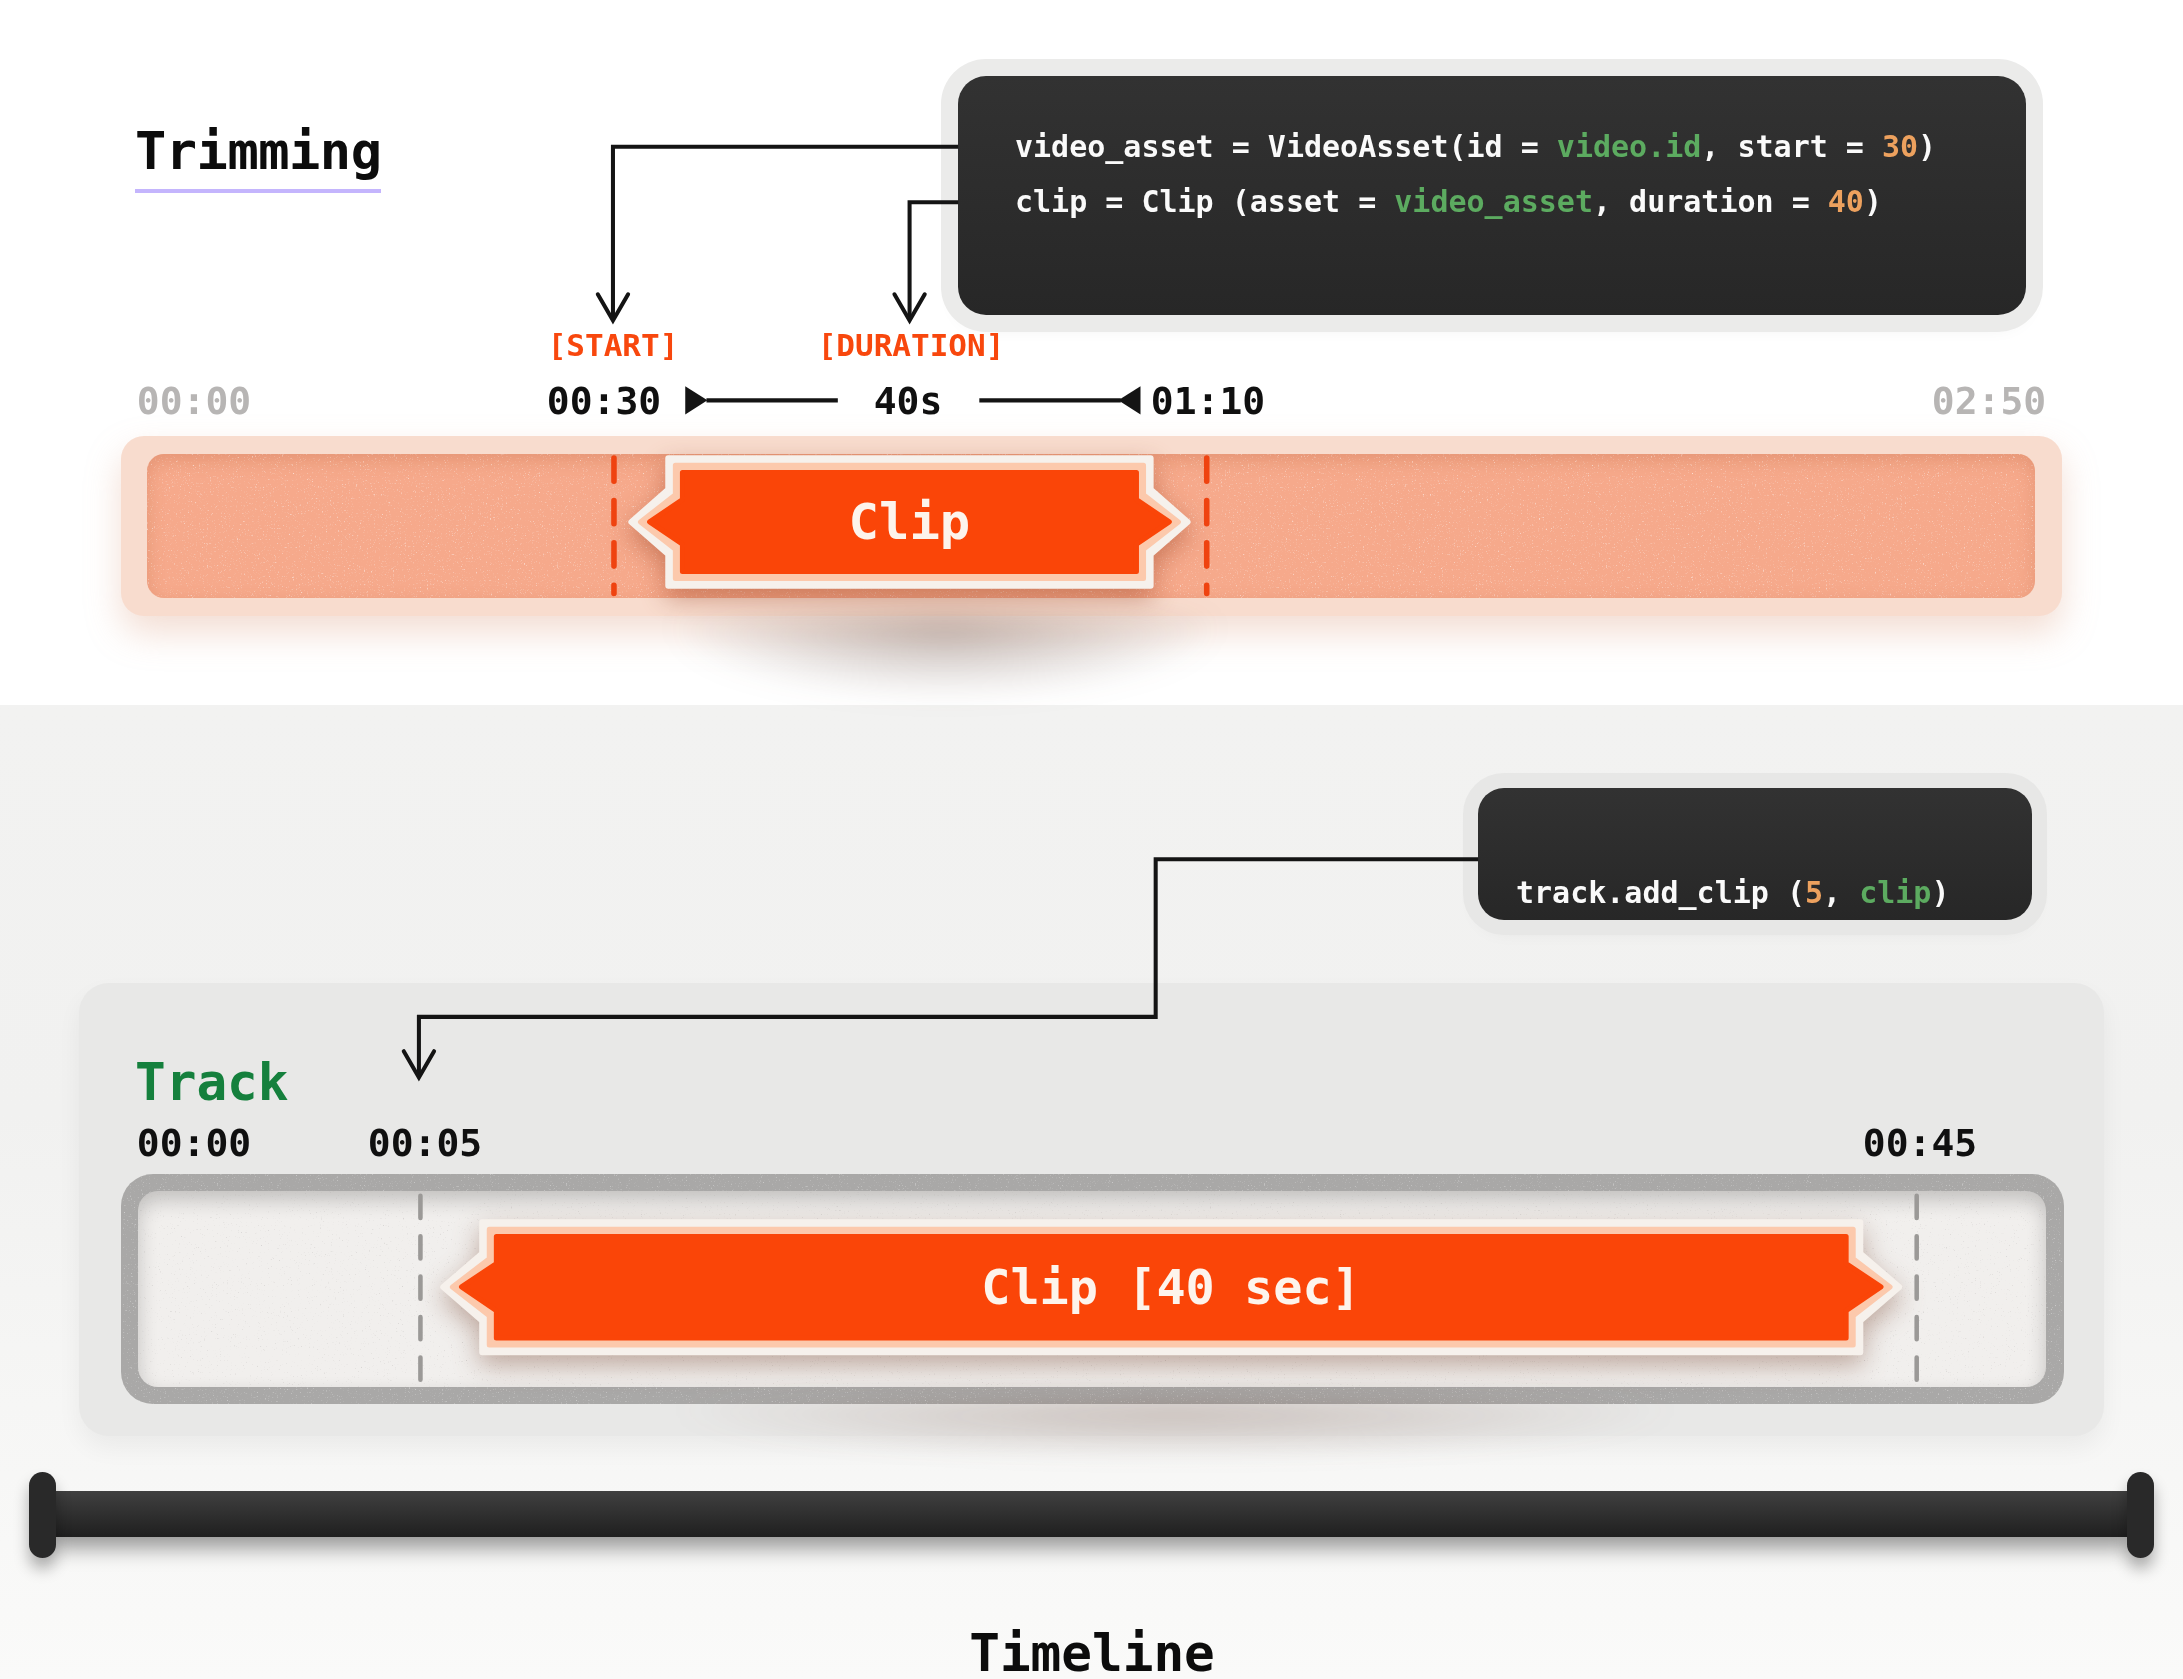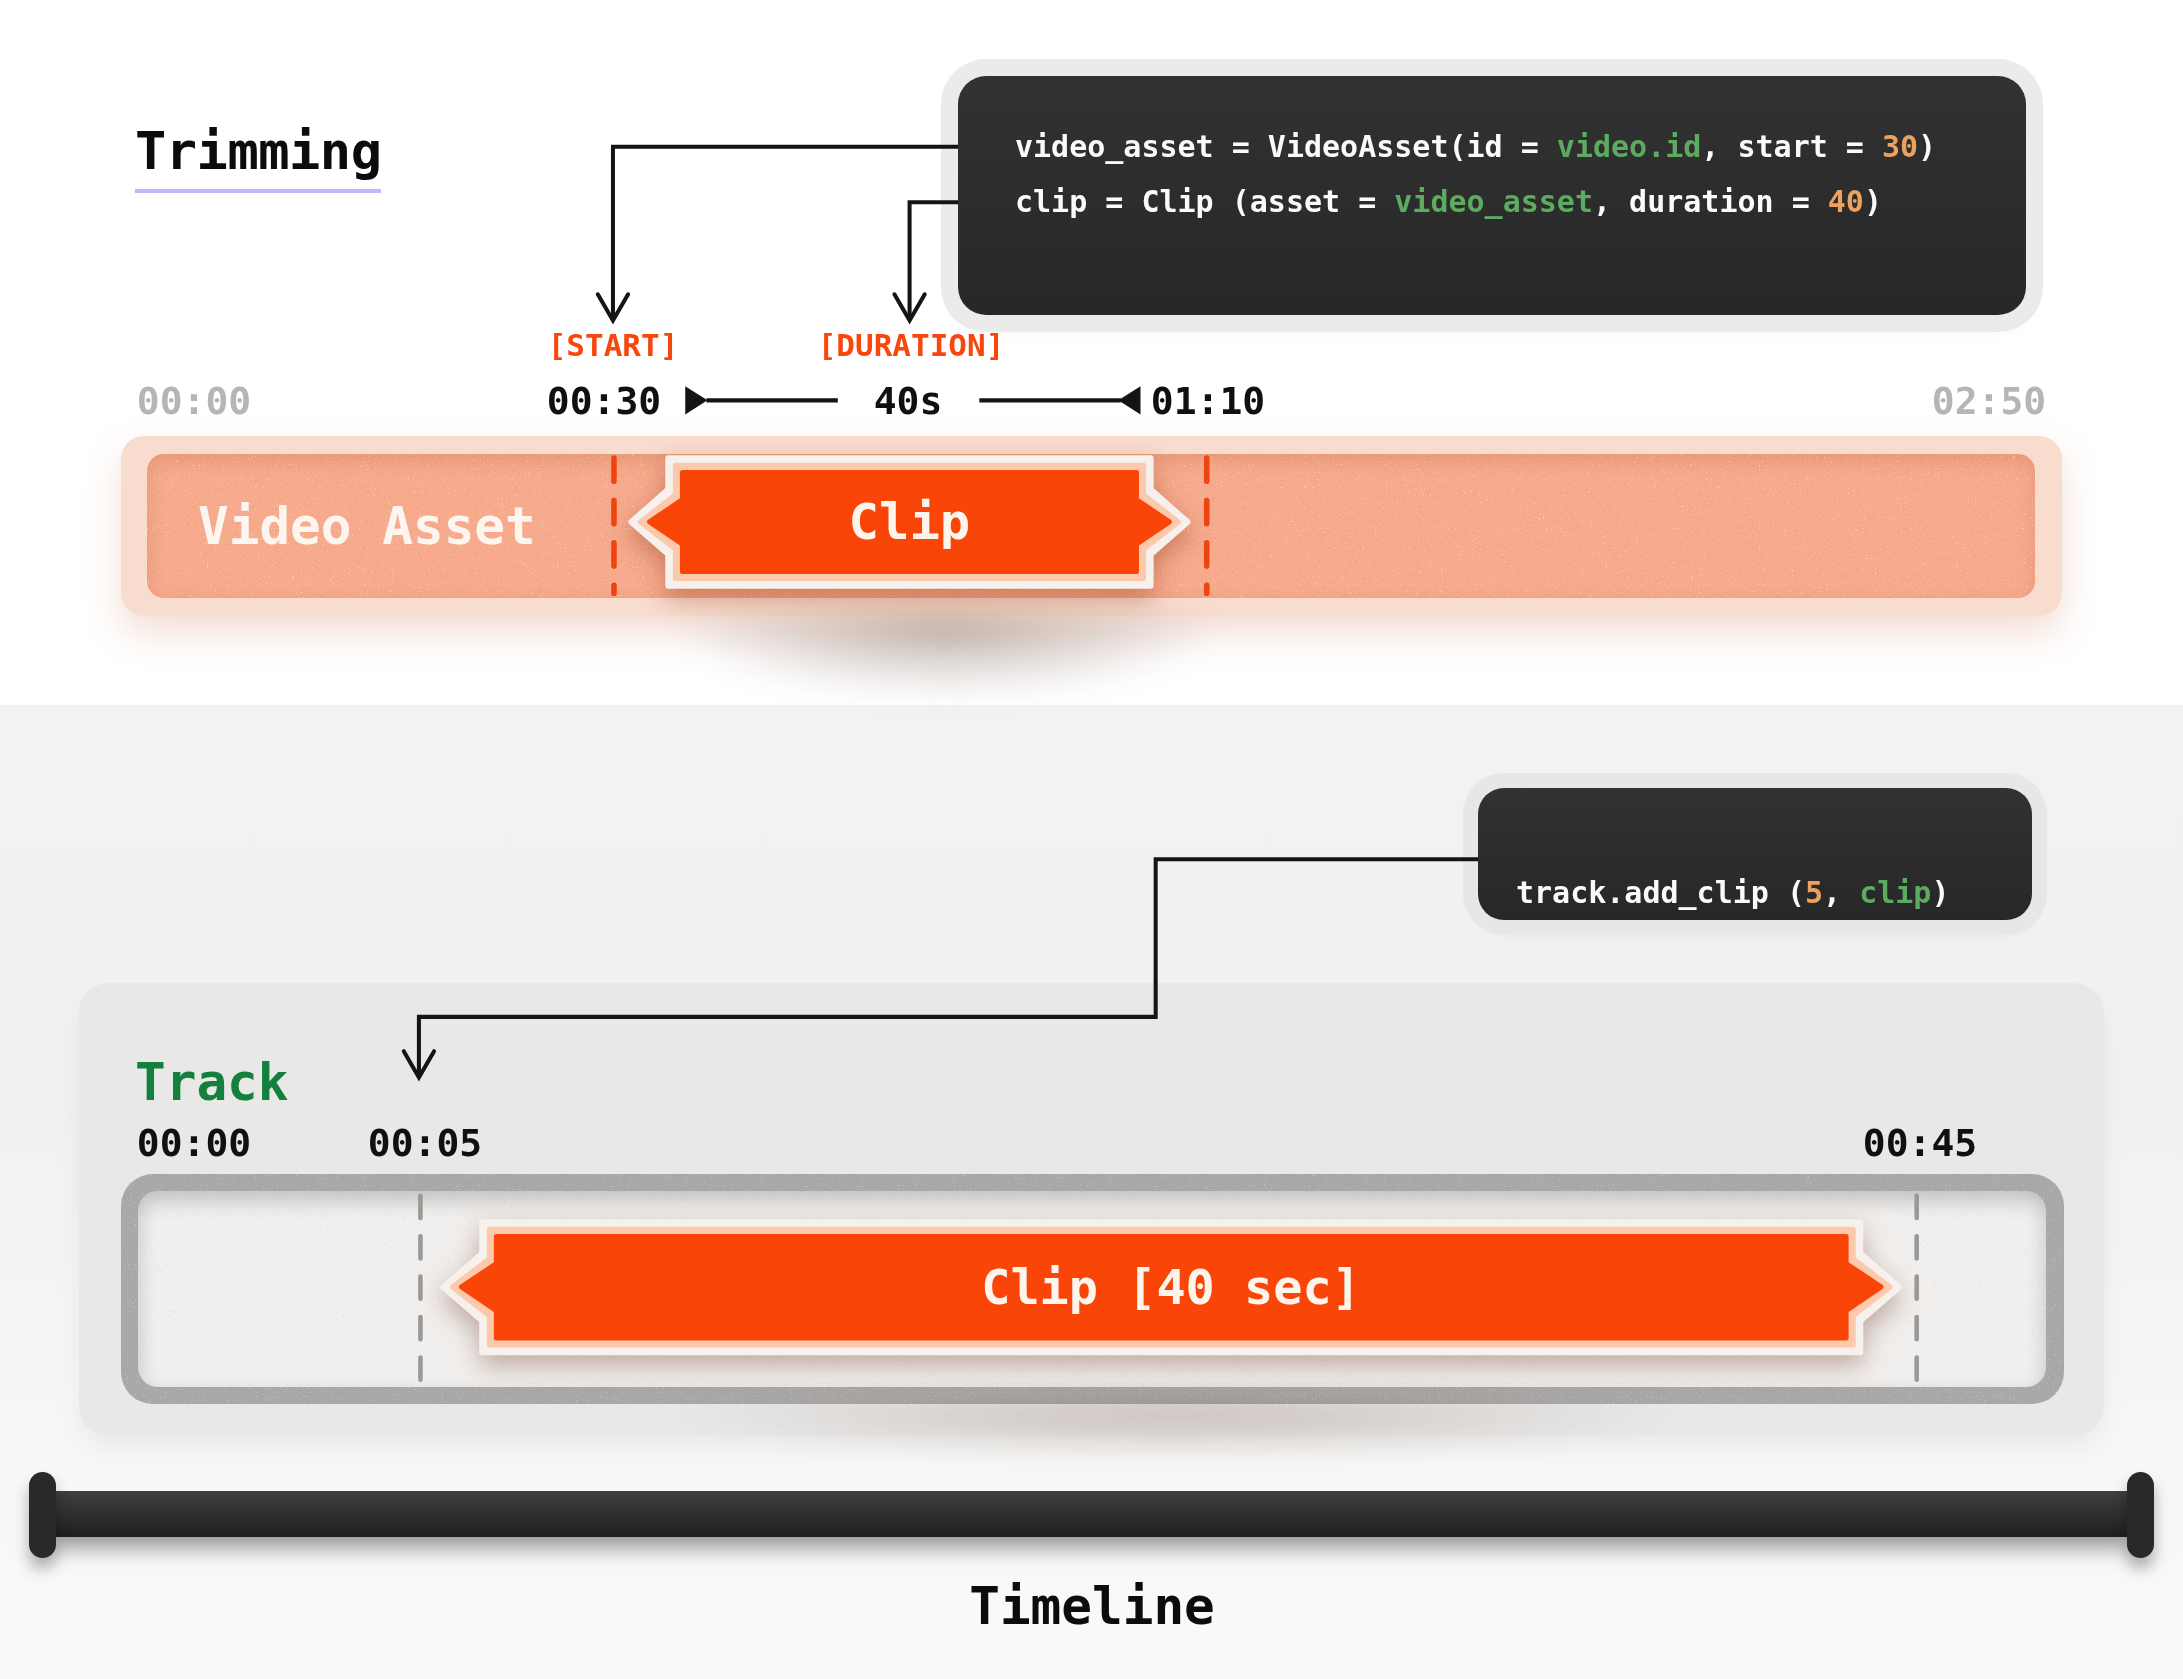--- a/index.html
+++ b/index.html
@@ -80,21 +80,21 @@
   #tb-inner{position:absolute;left:17px;top:17px;width:1908px;height:196px;border-radius:20px;
             background:#f1efed;box-shadow:inset 0 9px 20px rgba(0,0,0,0.20);}
 
   
   #tl-bar{position:absolute;left:42px;top:1491px;width:2098px;height:46px;border-radius:5px;
           background:linear-gradient(180deg,#404040 0%,#1f1f1f 100%);
           box-shadow:0 17px 22px -7px rgba(0,0,0,0.42);}
   .tl-cap{position:absolute;top:1472px;width:27px;height:86px;border-radius:13.6px;background:#292929;
           box-shadow:0 11px 15px rgba(0,0,0,0.30);}
   #tl-cap-l{left:29px;} #tl-cap-r{left:2127px;}
-  #tl-label{position:absolute;left:1092px;top:1581px;transform:translateX(-50%);
+  #tl-label{position:absolute;left:1092px;top:1628px;transform:translateX(-50%);
             font-size:51px;font-weight:bold;line-height:1;color:#0c0c0c;}
 
   
   #overlay{position:absolute;left:0;top:0;z-index:9;pointer-events:none;}
   .noise{position:absolute;left:0;top:0;width:100%;height:100%;pointer-events:none;}
 </style>
 </head>
 <body>
 
 <div class="page">
@@ -122,21 +122,20 @@
     <div id="va-inner">
       <svg class="noise" width="1888" height="144" viewBox="0 0 3736 284">
         <defs>
             <filter id="nzA" x="0" y="0" width="100%" height="100%">
           <feTurbulence type="fractalNoise" baseFrequency="0.37" numOctaves="2" seed="11" stitchTiles="stitch"></feTurbulence>
           <feColorMatrix type="matrix" values="0 0 0 0 1  0 0 0 0 1  0 0 0 0 1  1.5 1.5 1.5 0 -2.55"></feColorMatrix>
         </filter>
           </defs>
         <rect width="100%" height="100%" filter="url(#nzA)" opacity="0.6"></rect>
       </svg>
-      <div id="va-label">Video Asset</div>
     </div>
   </div>
 
   <div id="clip-shadow1"></div>
 
   <svg id="clip-trim-svg" width="637" height="172" viewBox="0 0 1260 340">
     <polygon points="143,36 1097,36 1097,98 1170,162 1097,226 1097,288 143,288 143,226 70,162 143,98" fill="#f6f1ec" stroke="#f6f1ec" stroke-width="12" stroke-linejoin="round"></polygon>
     <polygon points="157,50 1083,50 1083,108 1152,162 1083,216 1083,274 157,274 157,216 88,162 157,108" fill="#fcc9ac" stroke="#fcc9ac" stroke-width="10" stroke-linejoin="round"></polygon>
     <polygon points="171,64 1069,64 1069,118 1134,162 1069,206 1069,260 171,260 171,206 106,162 171,118" fill="#fa4508" stroke="#fa4508" stroke-width="10" stroke-linejoin="round"></polygon>
     <text class="clip-text" x="620" y="162" font-size="100" text-anchor="middle" dominant-baseline="central">Clip</text>

